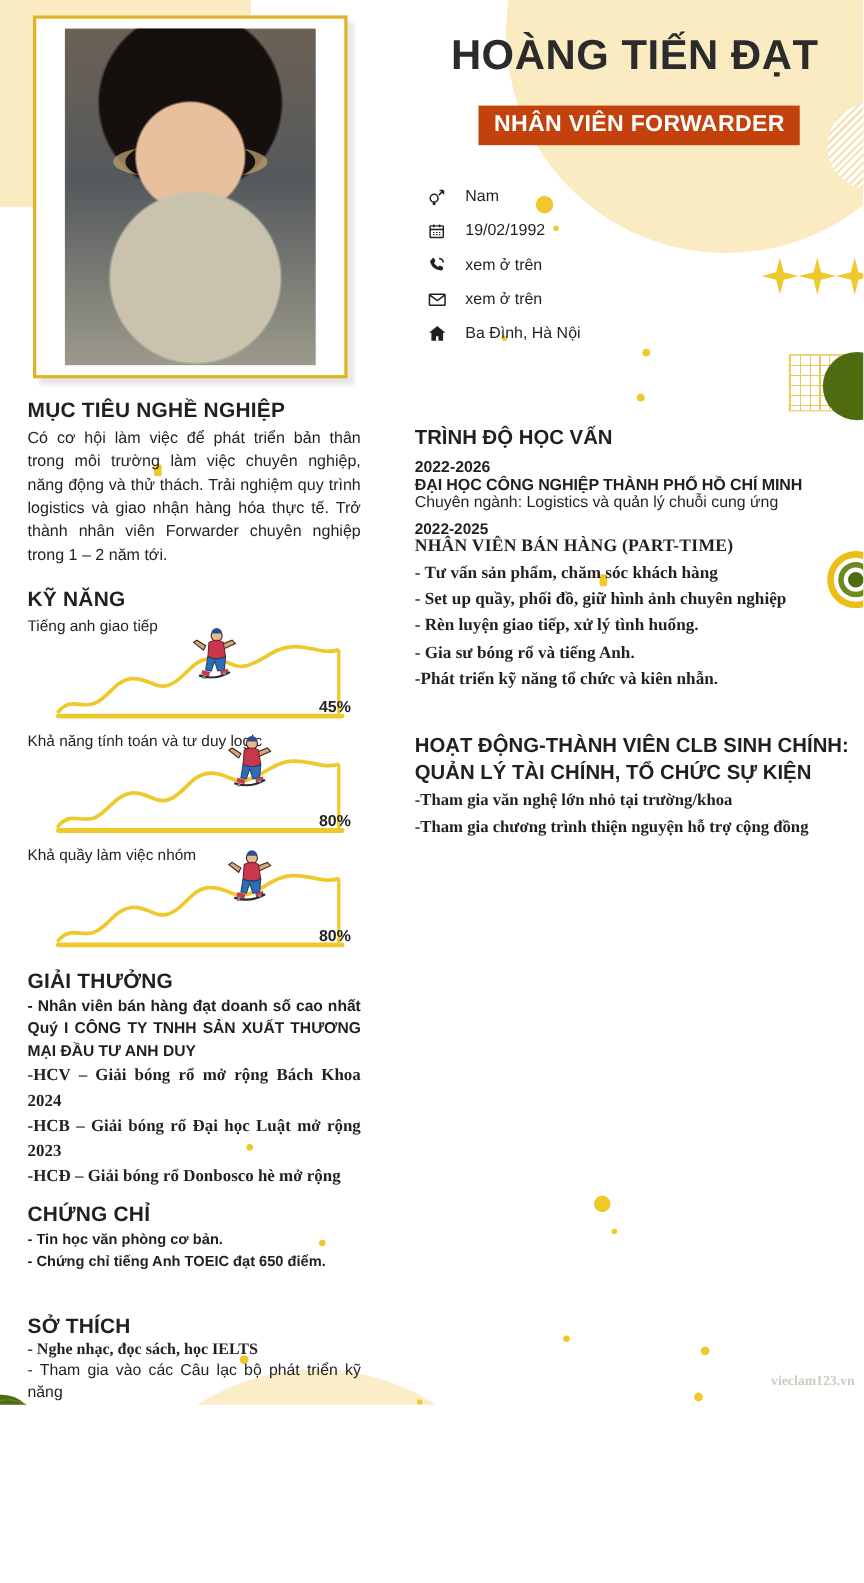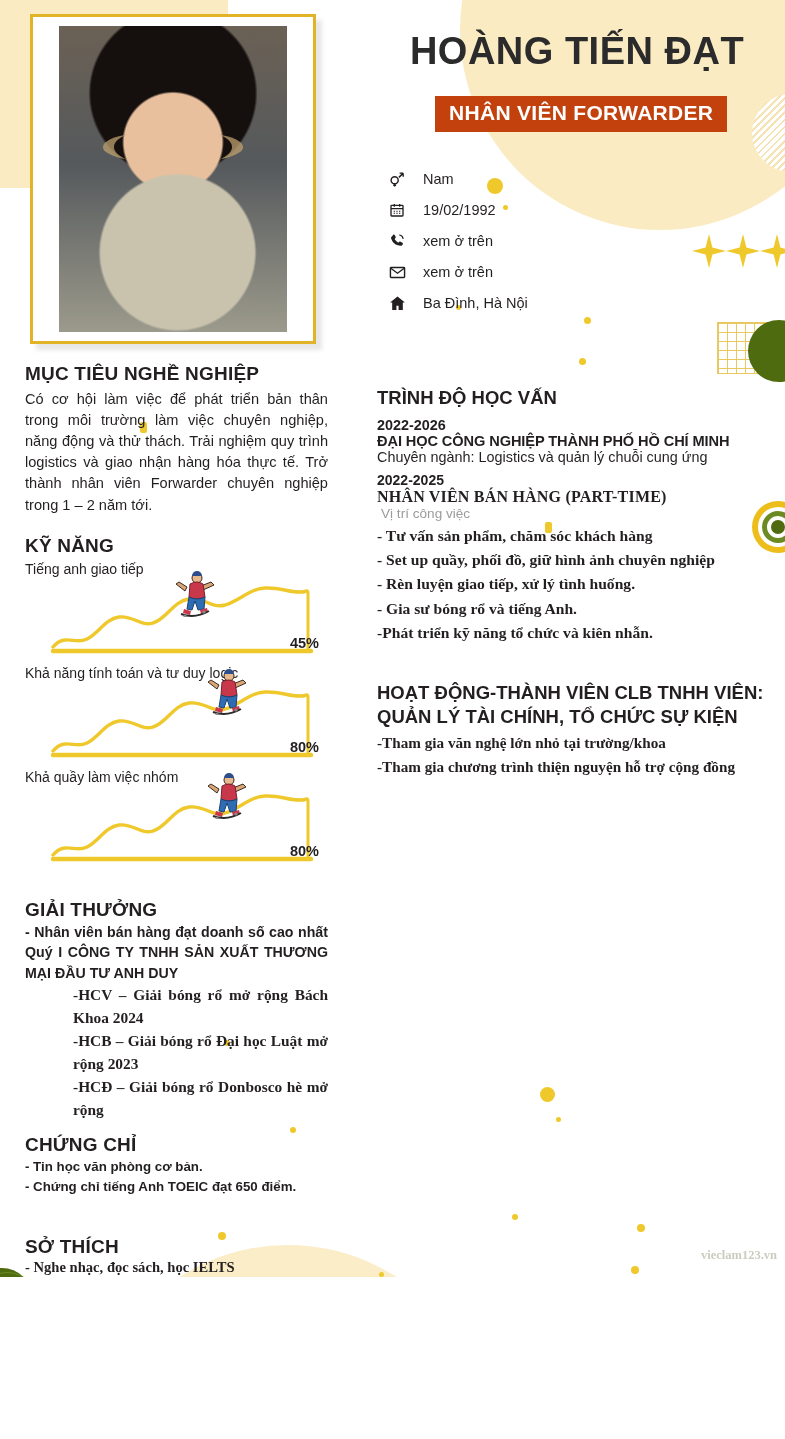--- a/index.html
+++ b/index.html
@@ -128,21 +128,21 @@
   .skill-label { font-size: 14px; color: #231F20; font-weight: 500; margin-top: 4px; }
   .skill-chart { position: relative; width: 276px; height: 78px; margin: 2px 0 0 24px; }
   .skill-chart svg { position: absolute; left: 0; top: 0; }
   .skill-pct {
     position: absolute; right: 6px; bottom: 6px;
     font-size: 14.5px; font-weight: 700; color: #231F20;
   }
   .skater { position: absolute; width: 46px; height: 48px; }
 
   .award-line { font-size: 14.2px; color: #231F20; line-height: 1.42; text-align: justify; font-weight: 600; }
-  .award-serif { font-family: "Liberation Serif", serif; font-weight: 700; font-size: 15.4px; line-height: 1.5; text-align: justify; color:#231F20;margin-left:48px; }
+  .award-serif { font-family: "Liberation Serif", serif; font-weight: 700; font-size: 15.4px; line-height: 1.5; text-align: justify; color:#231F20; }
   .cert-line { font-size: 13.3px; color: #231F20; line-height: 1.5; font-weight: 600; }
   .hobby-serif { font-family: "Liberation Serif", serif; font-weight: 700; font-size: 14.6px; color: #231F20; }
   .hobby-line { font-size: 14.4px; color: #231F20; line-height: 1.42; text-align: justify; font-weight: 500; }
 
   
   #name {
     position: absolute; left: 377px; top: 30px; width: 400px;
     text-align: center; font-size: 38px; font-weight: 700;
     color: #2B2B2B; letter-spacing: .5px;
   }
@@ -373,21 +373,21 @@
         <path d="M16 28 q8 4 16 0 l-1 12 -6 1 -3 -9 -3 9 -5 -1 z" fill="#2E6DB4" stroke="#1b4273" stroke-width="1"></path>
         <path d="M11 40 l7 2 -1 4 -7 -2 z" fill="#C8384A"></path>
         <path d="M27 41 l7 -2 1 4 -7 2 z" fill="#C8384A"></path>
         <path d="M8 45 q14 5 28 -3" stroke="#2a2a2a" stroke-width="2" fill="none"></path>
         <circle cx="12" cy="47" r="1.6" fill="#888"></circle>
           <circle cx="31" cy="43" r="1.6" fill="#888"></circle>
       </svg>
       <span class="skill-pct">80%</span>
     </div>
 
-    <h2 class="sec" style="margin-top:33px;">GIẢI THƯỞNG</h2>
+    <h2 class="sec" style="margin-top:16px;">GIẢI THƯỞNG</h2>
     <p class="award-line">- Nhân viên bán hàng đạt doanh số cao nhất Quý I CÔNG TY TNHH SẢN XUẤT THƯƠNG MẠI ĐẦU TƯ ANH DUY</p>
     <p class="award-serif">-HCV – Giải bóng rổ mở rộng Bách Khoa 2024</p>
     <p class="award-serif">-HCB – Giải bóng rổ Đại học Luật mở rộng 2023</p>
     <p class="award-serif">-HCĐ – Giải bóng rổ Donbosco hè mở rộng</p>
 
     <h2 class="sec" style="margin-top:12px;">CHỨNG CHỈ</h2>
     <p class="cert-line">- Tin học văn phòng cơ bản.</p>
     <p class="cert-line">- Chứng chỉ tiếng Anh TOEIC đạt 650 điểm.</p>
 
     <h2 class="sec" style="margin-top:38px;">SỞ THÍCH</h2>
@@ -397,28 +397,27 @@
 
   <div id="right-col">
 
     <h2 class="sec-r">TRÌNH ĐỘ HỌC VẤN</h2>
     <div class="edu-date" style="margin-top:7px;">2022-2026</div>
     <div class="edu-school">ĐẠI HỌC CÔNG NGHIỆP THÀNH PHỐ HỒ CHÍ MINH</div>
     <div class="edu-major">Chuyên ngành: Logistics và quản lý chuỗi cung ứng</div>
 
     <div class="exp-date" style="margin-top:7px;">2022-2025</div>
     <div class="exp-role">NHÂN VIÊN BÁN HÀNG (PART-TIME)</div>
-    <div class="exp-sub">Vị trí công việc</div>
     <div class="exp-item" style="margin-top:3px;">- Tư vấn sản phẩm, chăm sóc khách hàng</div>
     <div class="exp-item">- Set up quầy, phối đồ, giữ hình ảnh chuyên nghiệp</div>
     <div class="exp-item">- Rèn luyện giao tiếp, xử lý tình huống.</div>
     <div class="exp-item">- Gia sư bóng rổ và tiếng Anh.</div>
     <div class="exp-item">-Phát triển kỹ năng tổ chức và kiên nhẫn.</div>
 
-    <h2 class="sec-r" style="margin-top:36px;">HOẠT ĐỘNG-THÀNH VIÊN CLB TNHH VIÊN:</h2>
+    <h2 class="sec-r" style="margin-top:36px;">HOẠT ĐỘNG-THÀNH VIÊN CLB SINH CHÍNH:</h2>
     <h2 class="sec-r">QUẢN LÝ TÀI CHÍNH, TỔ CHỨC SỰ KIỆN</h2>
     <div class="act-item" style="margin-top:2px;">-Tham gia văn nghệ lớn nhỏ tại trường/khoa</div>
     <div class="act-item">-Tham gia chương trình thiện nguyện hỗ trợ cộng đồng</div>
   </div>
 
   <div id="watermark">vieclam123.vn</div>
 
 </div>
 
 </body></html>

